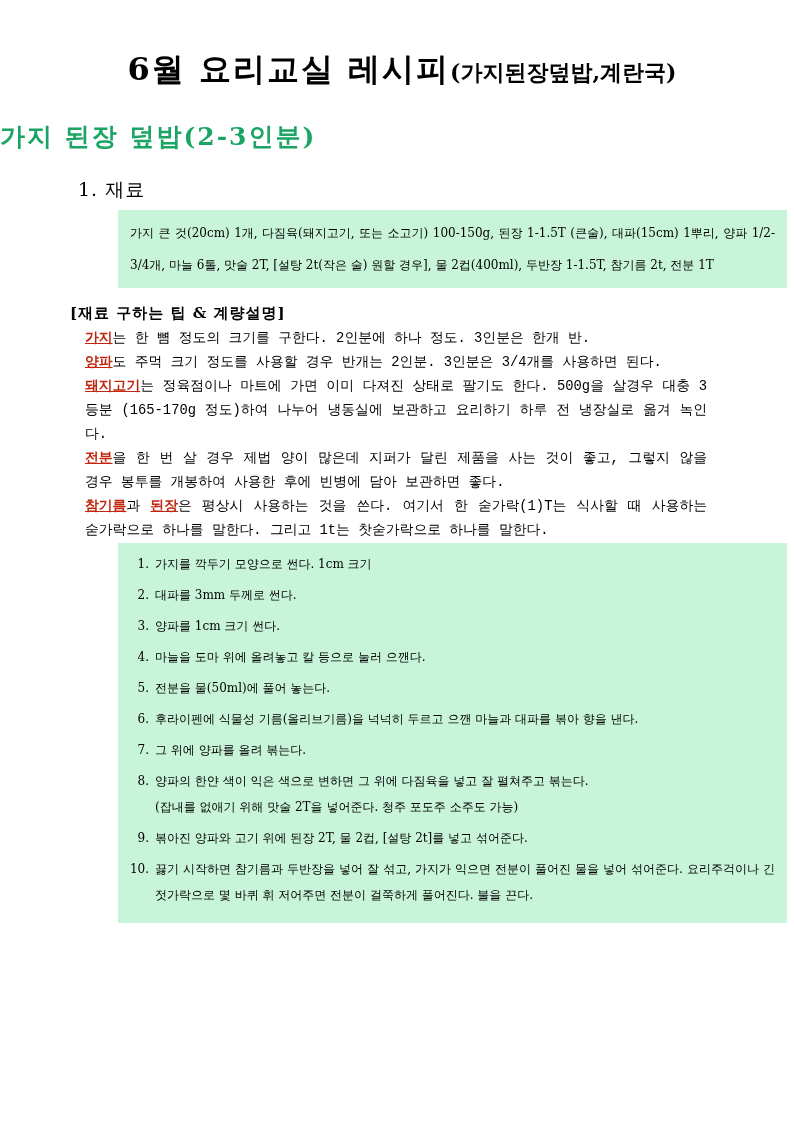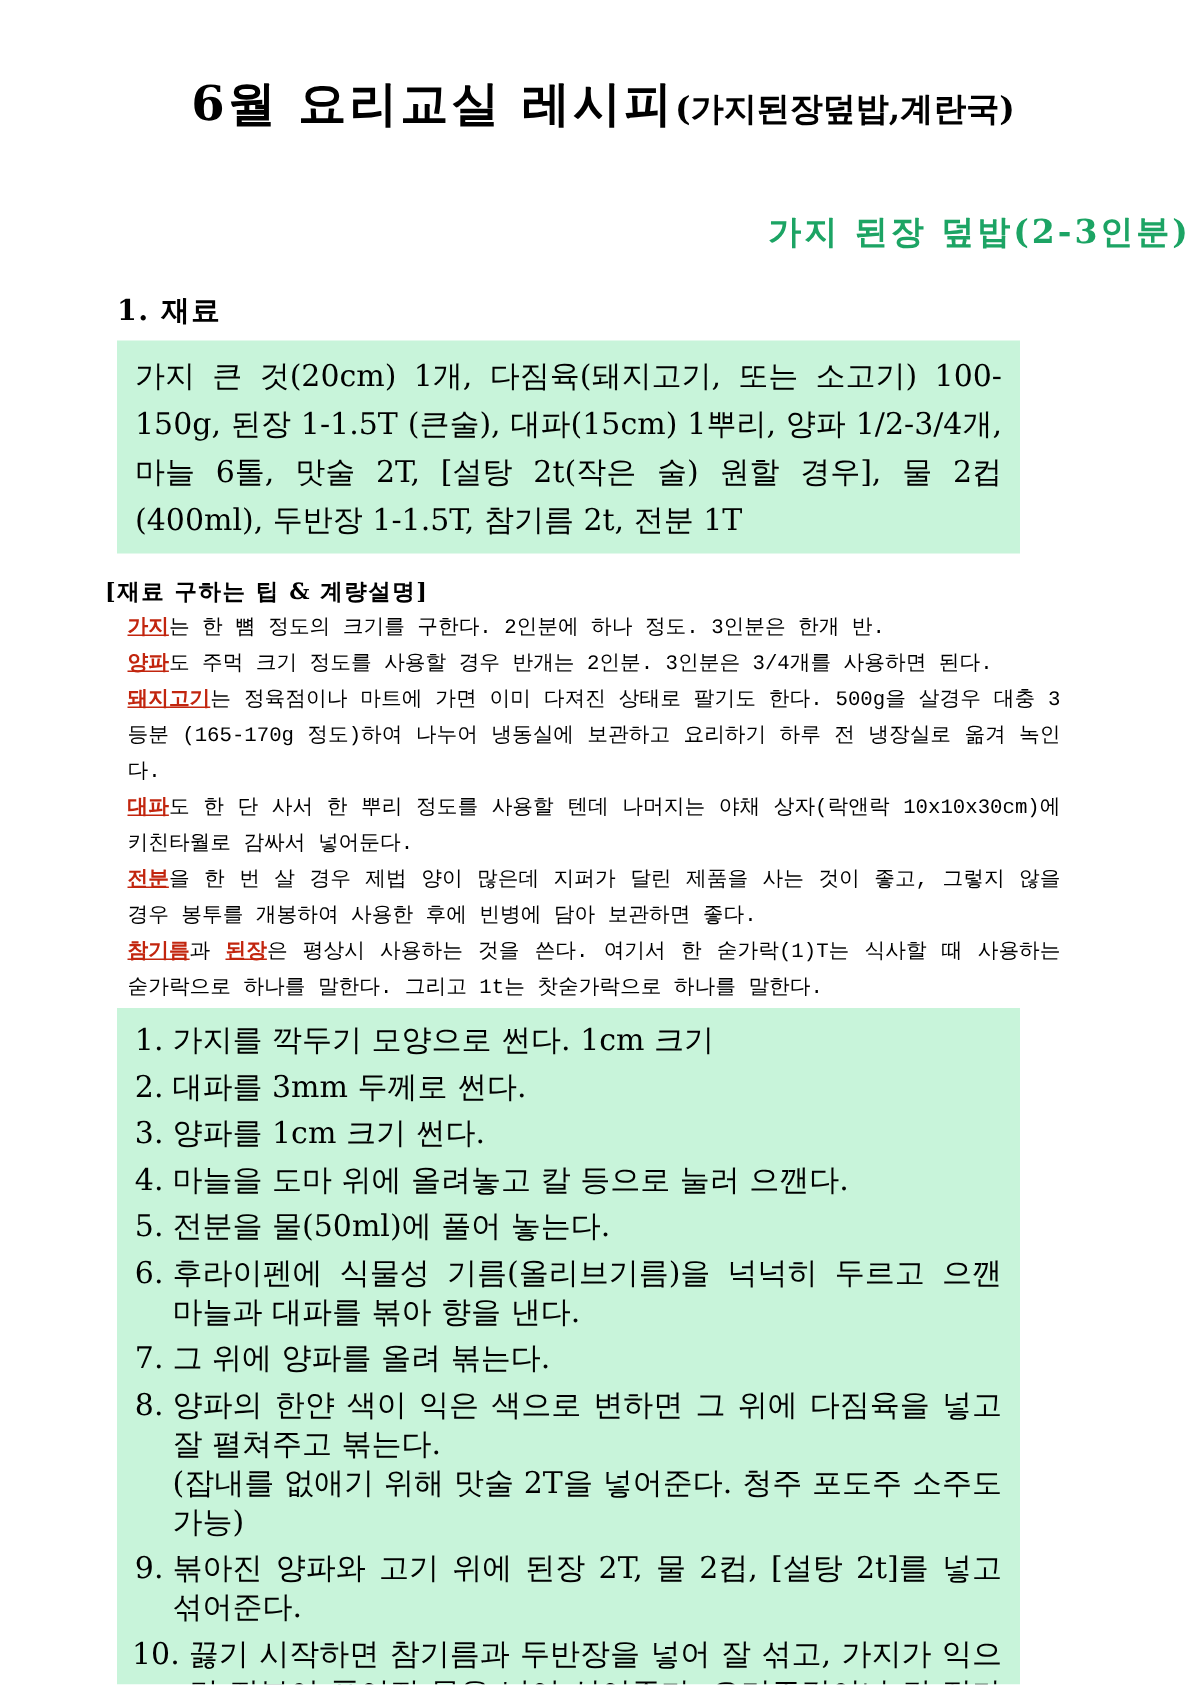--- a/index.html
+++ b/index.html
@@ -13,30 +13,30 @@
   .page{
     width:794px;height:1123px;margin:0 auto;background:#fff;
     position:relative;overflow:hidden;
   }
   .title{
     padding-top:48px;text-align:center;font-weight:bold;
     font-size:32px;letter-spacing:2px;white-space:nowrap;padding-left:10px;
   }
   .title .title-paren{font-size:22px;font-weight:bold;letter-spacing:0;}
   .subtitle{
-    margin-top:48px;text-align:right;color:var(--green);
-    font-size:22px;font-weight:bold;letter-spacing:2px;
+    margin-top:28px;text-align:left;color:var(--green);
+    font-size:25px;font-weight:bold;letter-spacing:2px;
   }
   .sec-heading{
-    margin:24px 0 7px 78px;font-size:19px;font-weight:bold;
+    margin:24px 0 7px 78px;font-size:19px;font-weight:normal;
     letter-spacing:1px;
   }
   .mint-box{
-    margin-left:78px;width:602px;background:var(--mint);
-    padding:7px 12px;font-size:20px;
+    margin-left:118px;width:669px;background:var(--mint);
+    padding:7px 12px;font-size:12px;
   }
   .ingredients-box{line-height:32px;text-align:justify;}
   .tips-heading{
     margin:16px 1px 4px 70px;font-size:15px;font-weight:bold;
     letter-spacing:1px;
   }
   .tips{margin-left:85px;width:622px;}
   .tip-item{
     font-size:13.8px;line-height:24px;text-align:justify;font-family:Liberation Mono, monospace;
   }
@@ -64,21 +64,20 @@
   <h3 class="sec-heading">1. 재료</h3>
 
   <div class="mint-box ingredients-box">가지 큰 것(20cm) 1개, 다짐육(돼지고기, 또는 소고기) 100-150g, 된장 1-1.5T (큰술), 대파(15cm) 1뿌리, 양파 1/2-3/4개, 마늘 6톨, 맛술 2T, [설탕 2t(작은 술) 원할 경우], 물 2컵(400ml), 두반장 1-1.5T, 참기름 2t, 전분 1T</div>
 
   <h4 class="tips-heading">[재료 구하는 팁 &amp; 계량설명]</h4>
 
   <div class="tips" id="tips-list">
       <div class="tip-item"><span class="keyword">가지</span>는 한 뼘 정도의 크기를 구한다. 2인분에 하나 정도. 3인분은 한개 반.</div>
       <div class="tip-item"><span class="keyword">양파</span>도 주먹 크기 정도를 사용할 경우 반개는 2인분. 3인분은 3/4개를 사용하면 된다.</div>
       <div class="tip-item"><span class="keyword">돼지고기</span>는 정육점이나 마트에 가면 이미 다져진 상태로 팔기도 한다. 500g을 살경우 대충 3등분 (165-170g 정도)하여 나누어 냉동실에 보관하고 요리하기 하루 전 냉장실로 옮겨 녹인다.</div>
-      <div class="tip-item"><span class="keyword">대파</span>도 한 단 사서 한 뿌리 정도를 사용할 텐데 나머지는 야채 상자(락앤락 10x10x30cm)에 키친타월로 감싸서 넣어둔다.</div>
       <div class="tip-item"><span class="keyword">전분</span>을 한 번 살 경우 제법 양이 많은데 지퍼가 달린 제품을 사는 것이 좋고, 그렇지 않을 경우 봉투를 개봉하여 사용한 후에 빈병에 담아 보관하면 좋다.</div>
       <div class="tip-item"><span class="keyword">참기름</span>과 <span class="keyword">된장</span>은 평상시 사용하는 것을 쓴다. 여기서 한 숟가락(1)T는 식사할 때 사용하는 숟가락으로 하나를 말한다. 그리고 1t는 찻숟가락으로 하나를 말한다.</div>
     </div>
 
 
   <div class="mint-box steps-box" id="steps-list">
       <div class="step-row">
         <span class="step-num">1.</span>
         <span class="step-text">가지를 깍두기 모양으로 썬다. 1cm 크기</span>
       </div>

